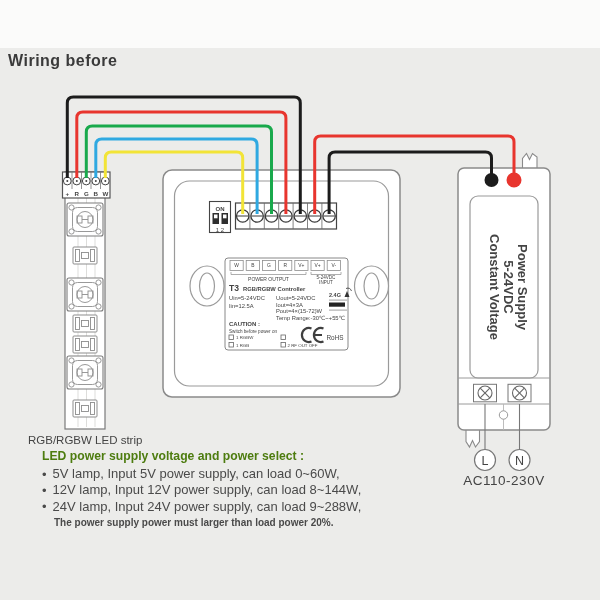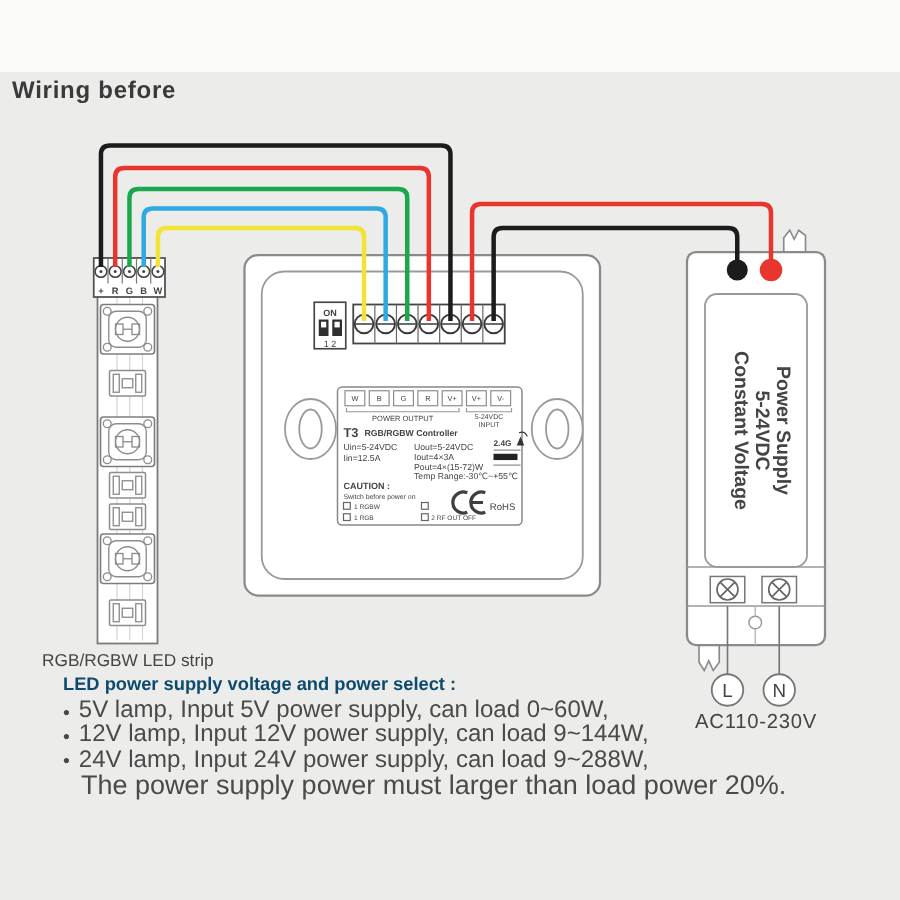--- a/index.html
+++ b/index.html
@@ -11,25 +11,25 @@
   .gray-panel{position:absolute;left:0;top:48px;width:600px;height:552px;background:#ececea;}
   .page-title{
     position:absolute;left:8px;top:52px;
     font-size:16px;font-weight:bold;color:#3a3a3a;letter-spacing:.5px;
   }
   svg{position:absolute;left:0;top:0;}
   svg text{font-family:"Liberation Sans","DejaVu Sans",sans-serif;fill:#444;}
   .notes{
     position:absolute;left:42px;top:449px;width:400px;color:#4a4a4a;
   }
-  .notes-heading{font-size:12.2px;font-weight:bold;color:#0c4a6e;margin:0 0 3px 0;}
+  .notes-heading{font-size:12.2px;font-weight:bold;color:#4d7c0f;margin:0 0 3px 0;}
   .notes ul{list-style:none;margin:0;padding:0;}
-  .notes li{font-size:16px;line-height:16.4px;white-space:nowrap;}
+  .notes li{font-size:13px;line-height:16.4px;white-space:nowrap;}
   .notes li::before{content:"\2022";font-size:13px;margin-right:6px;position:relative;top:0.5px;}
-  .notes .footnote{font-size:18px;line-height:16.4px;padding-left:12px;white-space:nowrap;}
+  .notes .footnote{font-size:10px;line-height:16.4px;padding-left:12px;white-space:nowrap;font-weight:bold;}
 </style>
 </head>
 <body>
 
 <div class="gray-panel"></div>
 <div class="page-title">Wiring before</div>
 
 <svg width="600" height="600" viewBox="0 0 600 600">
   <defs>
     <g id="led-chip">
@@ -255,17 +255,17 @@
     <path d="M329.1,214 V158 Q329.1,152 335.1,152 H485.5 Q491.5,152 491.5,158 V180" stroke="#1c1c1c"></path>
   </g>
   <circle cx="491.5" cy="180" r="7" fill="#1c1c1c"></circle>
   <circle cx="514" cy="180" r="7.5" fill="#e8352e"></circle>
 </svg>
 
 <div class="notes">
   <p class="notes-heading">LED power supply voltage and power select :</p>
   <ul>
     <li>5V lamp, Input 5V power supply, can load 0~60W,</li>
-    <li>12V lamp, Input 12V power supply, can load 9~144W,</li>
+    <li>12V lamp, Input 12V power supply, can load 8~144W,</li>
     <li>24V lamp, Input 24V power supply, can load 9~288W,</li>
   </ul>
   <div class="footnote">The power supply power must larger than load power 20%.</div>
 </div>
 
 </body></html>

